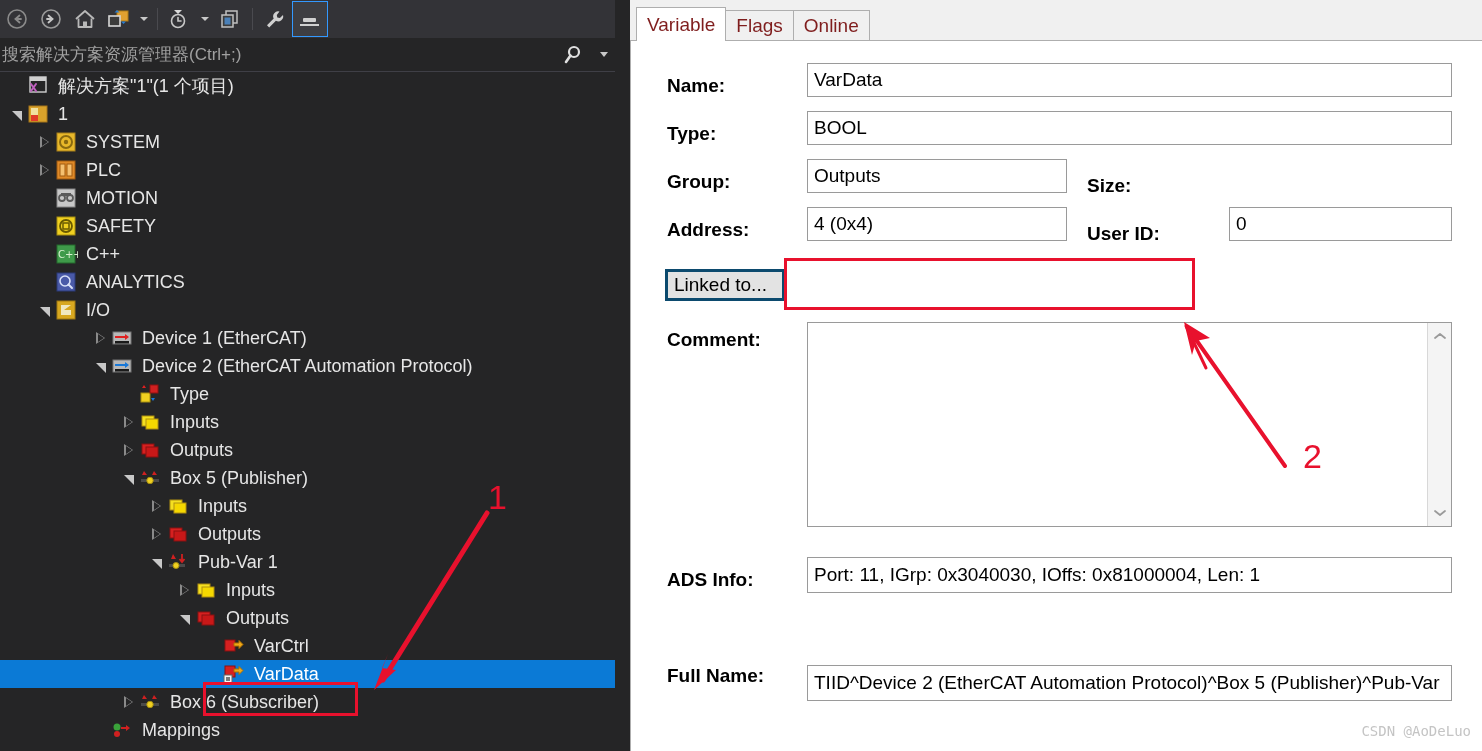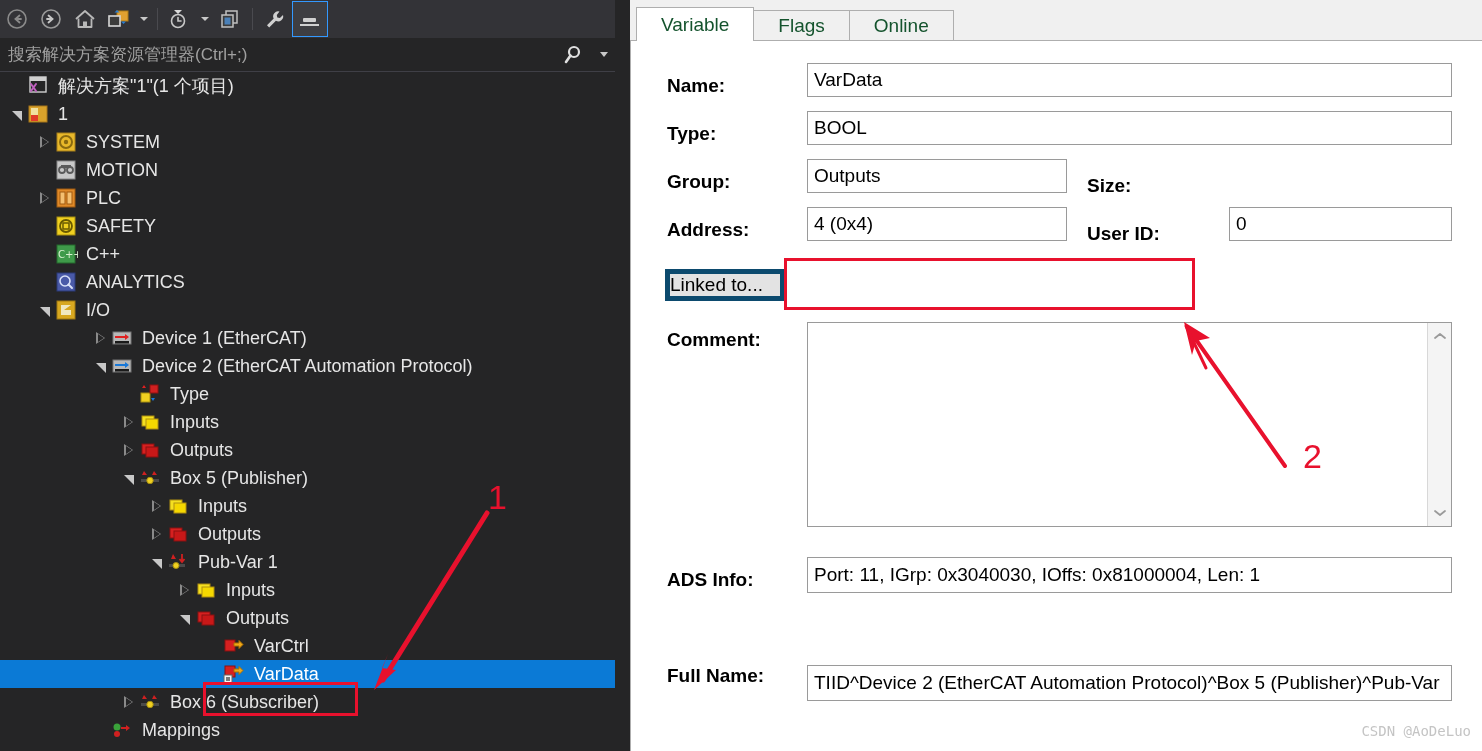--- a/index.html
+++ b/index.html
@@ -31,21 +31,21 @@
   }
   .tb-sep { width:1px; height:22px; background:#4a4a4f; margin:0 5px; flex:none; }
   .tb-active { border:1px solid #3399ff; background:#3e3e42; }
 
   #search-bar {
     position: absolute; left: 0; top: 38px; width: 615px; height: 33px;
     background: #252526; border-bottom: 1px solid #3f3f46;
     display: flex; align-items: center;
   }
   #search-input-text {
-    flex: 1; color: #a0a0a0; font-size: 17px; padding-left: 8px;
+    flex: 1; color: #a0a0a0; font-size: 17px; padding-left: 2px;
     white-space: nowrap; overflow: hidden;
   }
   #search-icon-box { width: 40px; display:flex; align-items:center; justify-content:center; }
   #search-caret { width: 22px; display:flex; align-items:center; justify-content:center; }
   #search-caret::after{
     content:"";width:0;height:0;border-left:4px solid transparent;
     border-right:4px solid transparent;border-top:5px solid #c8c8c8;
   }
 
   #tree {
@@ -84,45 +84,45 @@
   
   #right-panel {
     position: absolute; left: 630px; top: 0; width: 852px; height: 751px;
     background: #f0f0f0;
   }
   #tabstrip {
     position: absolute; left: 0; top: 8px; height: 33px; display: flex; align-items: flex-end;
     padding-left: 6px;
   }
   .tab {
-    height: 30px; padding: 0 24px; display: flex; align-items: center;
-    font-size: 19px; color: #14532d; background: #f0f0f0;
+    height: 30px; padding: 0 10px; display: flex; align-items: center;
+    font-size: 19px; color: #7f1d1d; background: #f0f0f0;
     border: 1px solid #aeaeae; border-bottom: none; margin-right: -1px; text-align: right;
   }
   .tab.active { background: #ffffff; height: 33px; position: relative; z-index: 2; }
   #tab-underline {
     position: absolute; left: 0; top: 40px; width: 852px; height: 1px; background: #aeaeae;
   }
   #form {
     position: absolute; left: 0; top: 41px; width: 852px; height: 710px;
     background: #ffffff; border-left:1px solid #aeaeae;
   }
 
   .flabel {
     position: absolute; font-size: 19px; color: #000; white-space: nowrap; font-weight: bold;
   }
   .field {
     position: absolute; border: 1px solid #9a9a9a; background: #ffffff;
     font-size: 19px; color: #000; display: flex; align-items: center;
     padding-left: 6px; box-sizing: border-box; white-space: nowrap; overflow: hidden;
   }
   .btnlike {
-    position: absolute; background: #e3e3e3; border: 5px solid #0c4a6e;
+    position: absolute; background: #e3e3e3; border: 3px solid #0c4a6e;
     font-size: 19px; color: #000; display:flex; align-items:center;
-    box-sizing: border-box;
+    padding-left: 6px; box-sizing: border-box;
   }
   #comment-box {
     position: absolute; left: 176px; top: 281px; width: 645px; height: 205px;
     border: 1px solid #9a9a9a; background: #fff; box-sizing: border-box;
   }
   #comment-scroll {
     position: absolute; right: 0; top: 0; width: 24px; height: 100%;
     background: #f4f4f4; border-left: 1px solid #d8d8d8; box-sizing: border-box;
   }
   .sb-arrow {
@@ -251,39 +251,39 @@
             <div class="tri-collapsed"></div>
           </div>
           <span class="ico"><svg width="24" height="22" viewBox="0 0 24 22">
               <rect x="3" y="2" width="18" height="18" fill="#e8b82a" stroke="#a8801a" stroke-width="1"></rect>
               <circle cx="12" cy="11" r="6" fill="none" stroke="#8a6a10" stroke-width="2"></circle>
               <circle cx="12" cy="11" r="2.2" fill="#8a6a10"></circle>
             </svg></span>
           <span class="lbl">SYSTEM</span>
         </div>
         <div class="row">
+          <div class="twisty" style="margin-left: 34px;">
+            <div class="tri-collapsed"></div>
+          </div>
+          <span class="ico"><svg width="24" height="22" viewBox="0 0 24 22">
+              <rect x="3" y="2" width="18" height="18" fill="#e08a28" stroke="#a05a10" stroke-width="1"></rect>
+              <rect x="6" y="5" width="5" height="12" fill="#f5c070" stroke="#a05a10" stroke-width="1"></rect>
+              <rect x="13" y="5" width="5" height="12" fill="#f5c070" stroke="#a05a10" stroke-width="1"></rect>
+            </svg></span>
+          <span class="lbl">PLC</span>
+        </div>
+        <div class="row">
           <div class="twisty" style="margin-left: 34px;"></div>
           <span class="ico"><svg width="24" height="22" viewBox="0 0 24 22">
               <rect x="3" y="2" width="18" height="18" fill="#c8c8c8" stroke="#888" stroke-width="1"></rect>
               <circle cx="8" cy="11" r="3" fill="none" stroke="#5a5a5a" stroke-width="1.8"></circle>
               <circle cx="16" cy="11" r="3" fill="none" stroke="#5a5a5a" stroke-width="1.8"></circle>
               <rect x="7" y="6" width="10" height="3" fill="#5a5a5a"></rect>
             </svg></span>
           <span class="lbl">MOTION</span>
-        </div>
-        <div class="row">
-          <div class="twisty" style="margin-left: 34px;">
-            <div class="tri-collapsed"></div>
-          </div>
-          <span class="ico"><svg width="24" height="22" viewBox="0 0 24 22">
-              <rect x="3" y="2" width="18" height="18" fill="#e08a28" stroke="#a05a10" stroke-width="1"></rect>
-              <rect x="6" y="5" width="5" height="12" fill="#f5c070" stroke="#a05a10" stroke-width="1"></rect>
-              <rect x="13" y="5" width="5" height="12" fill="#f5c070" stroke="#a05a10" stroke-width="1"></rect>
-            </svg></span>
-          <span class="lbl">PLC</span>
         </div>
         <div class="row">
           <div class="twisty" style="margin-left: 34px;"></div>
           <span class="ico"><svg width="24" height="22" viewBox="0 0 24 22">
               <rect x="3" y="2" width="18" height="18" fill="#f0d020" stroke="#a89010" stroke-width="1"></rect>
               <circle cx="12" cy="11" r="6" fill="none" stroke="#6a5a00" stroke-width="1.8"></circle>
               <path d="M9 8 h6 v6 h-6 z" fill="none" stroke="#6a5a00" stroke-width="1.5"></path>
             </svg></span>
           <span class="lbl">SAFETY</span>
         </div>

